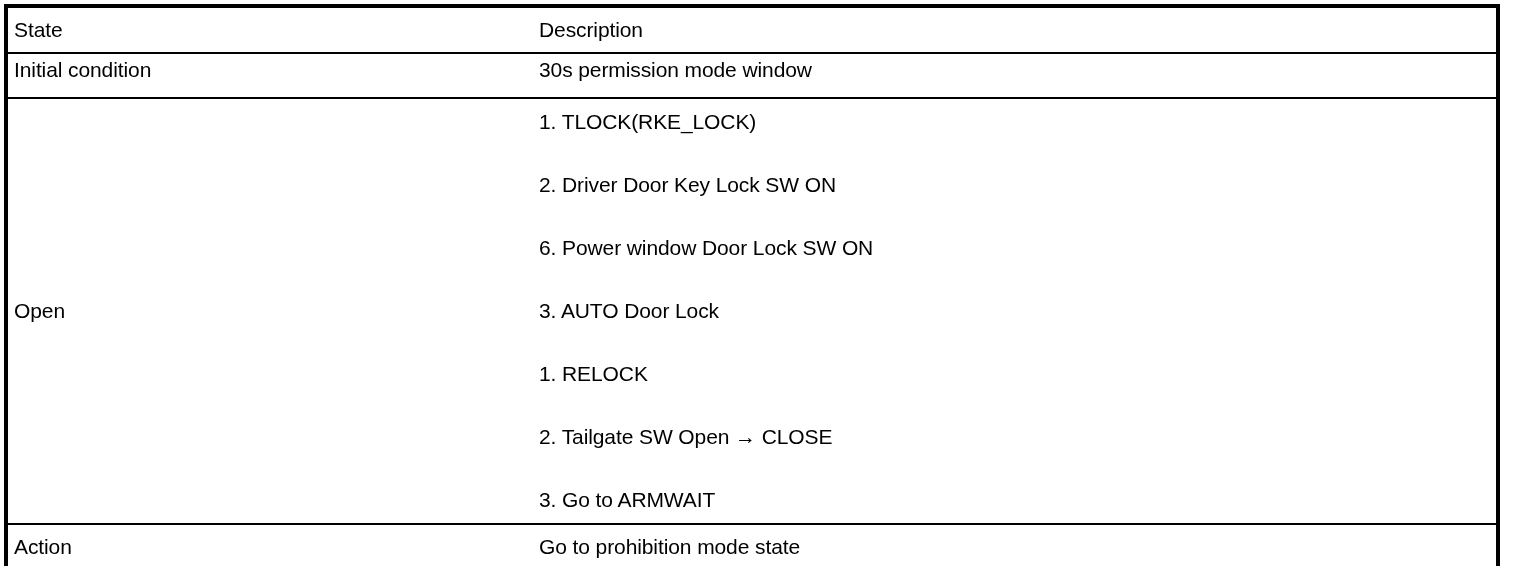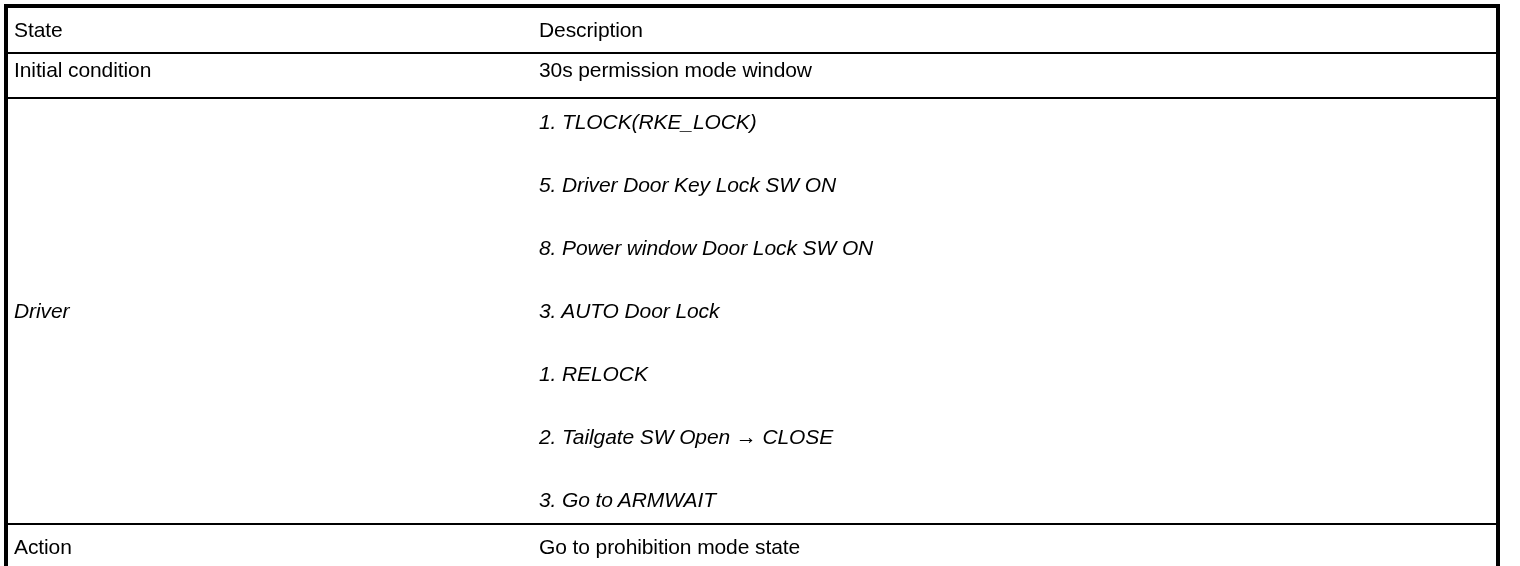--- a/index.html
+++ b/index.html
@@ -76,21 +76,21 @@
     height: 44px;
   }
 
   .row-initial td { height: 43px; }
   .row-initial .cell-inner {
     display: flex;
     align-items: center;
     height: 25px;
   }
 
-  .row-event td { height: 424px; font-style: italic; }
+  .row-event td { height: 424px; }
   .row-event .cell-state .cell-inner {
     display: flex;
     align-items: center;
     height: 424px;
   }
   .row-event .cell-desc .cell-inner {
     height: 424px;
     padding-top: 12px;
   }
 
@@ -140,28 +140,28 @@
         <td class="cell-state">
           <div class="cell-inner">Initial condition</div>
         </td>
         <td class="cell-desc">
           <div class="cell-inner">30s permission mode window</div>
         </td>
       </tr>
 
       <tr class="row-event row-sep">
         <td class="cell-state">
-          <div class="cell-inner">Driver</div>
+          <div class="cell-inner">Open</div>
         </td>
         <td class="cell-desc">
           <div class="cell-inner">
             <ul class="event-list">
               <li>1. TLOCK(RKE_LOCK)</li>
-              <li>5. Driver Door Key Lock SW ON</li>
-              <li>8. Power window Door Lock SW ON</li>
+              <li>2. Driver Door Key Lock SW ON</li>
+              <li>6. Power window Door Lock SW ON</li>
               <li>3. AUTO Door Lock</li>
               <li>1. RELOCK</li>
               <li>2. Tailgate SW Open → CLOSE</li>
               <li>3. Go to ARMWAIT</li>
             </ul>
           </div>
         </td>
       </tr>
 
       <tr class="row-action">

